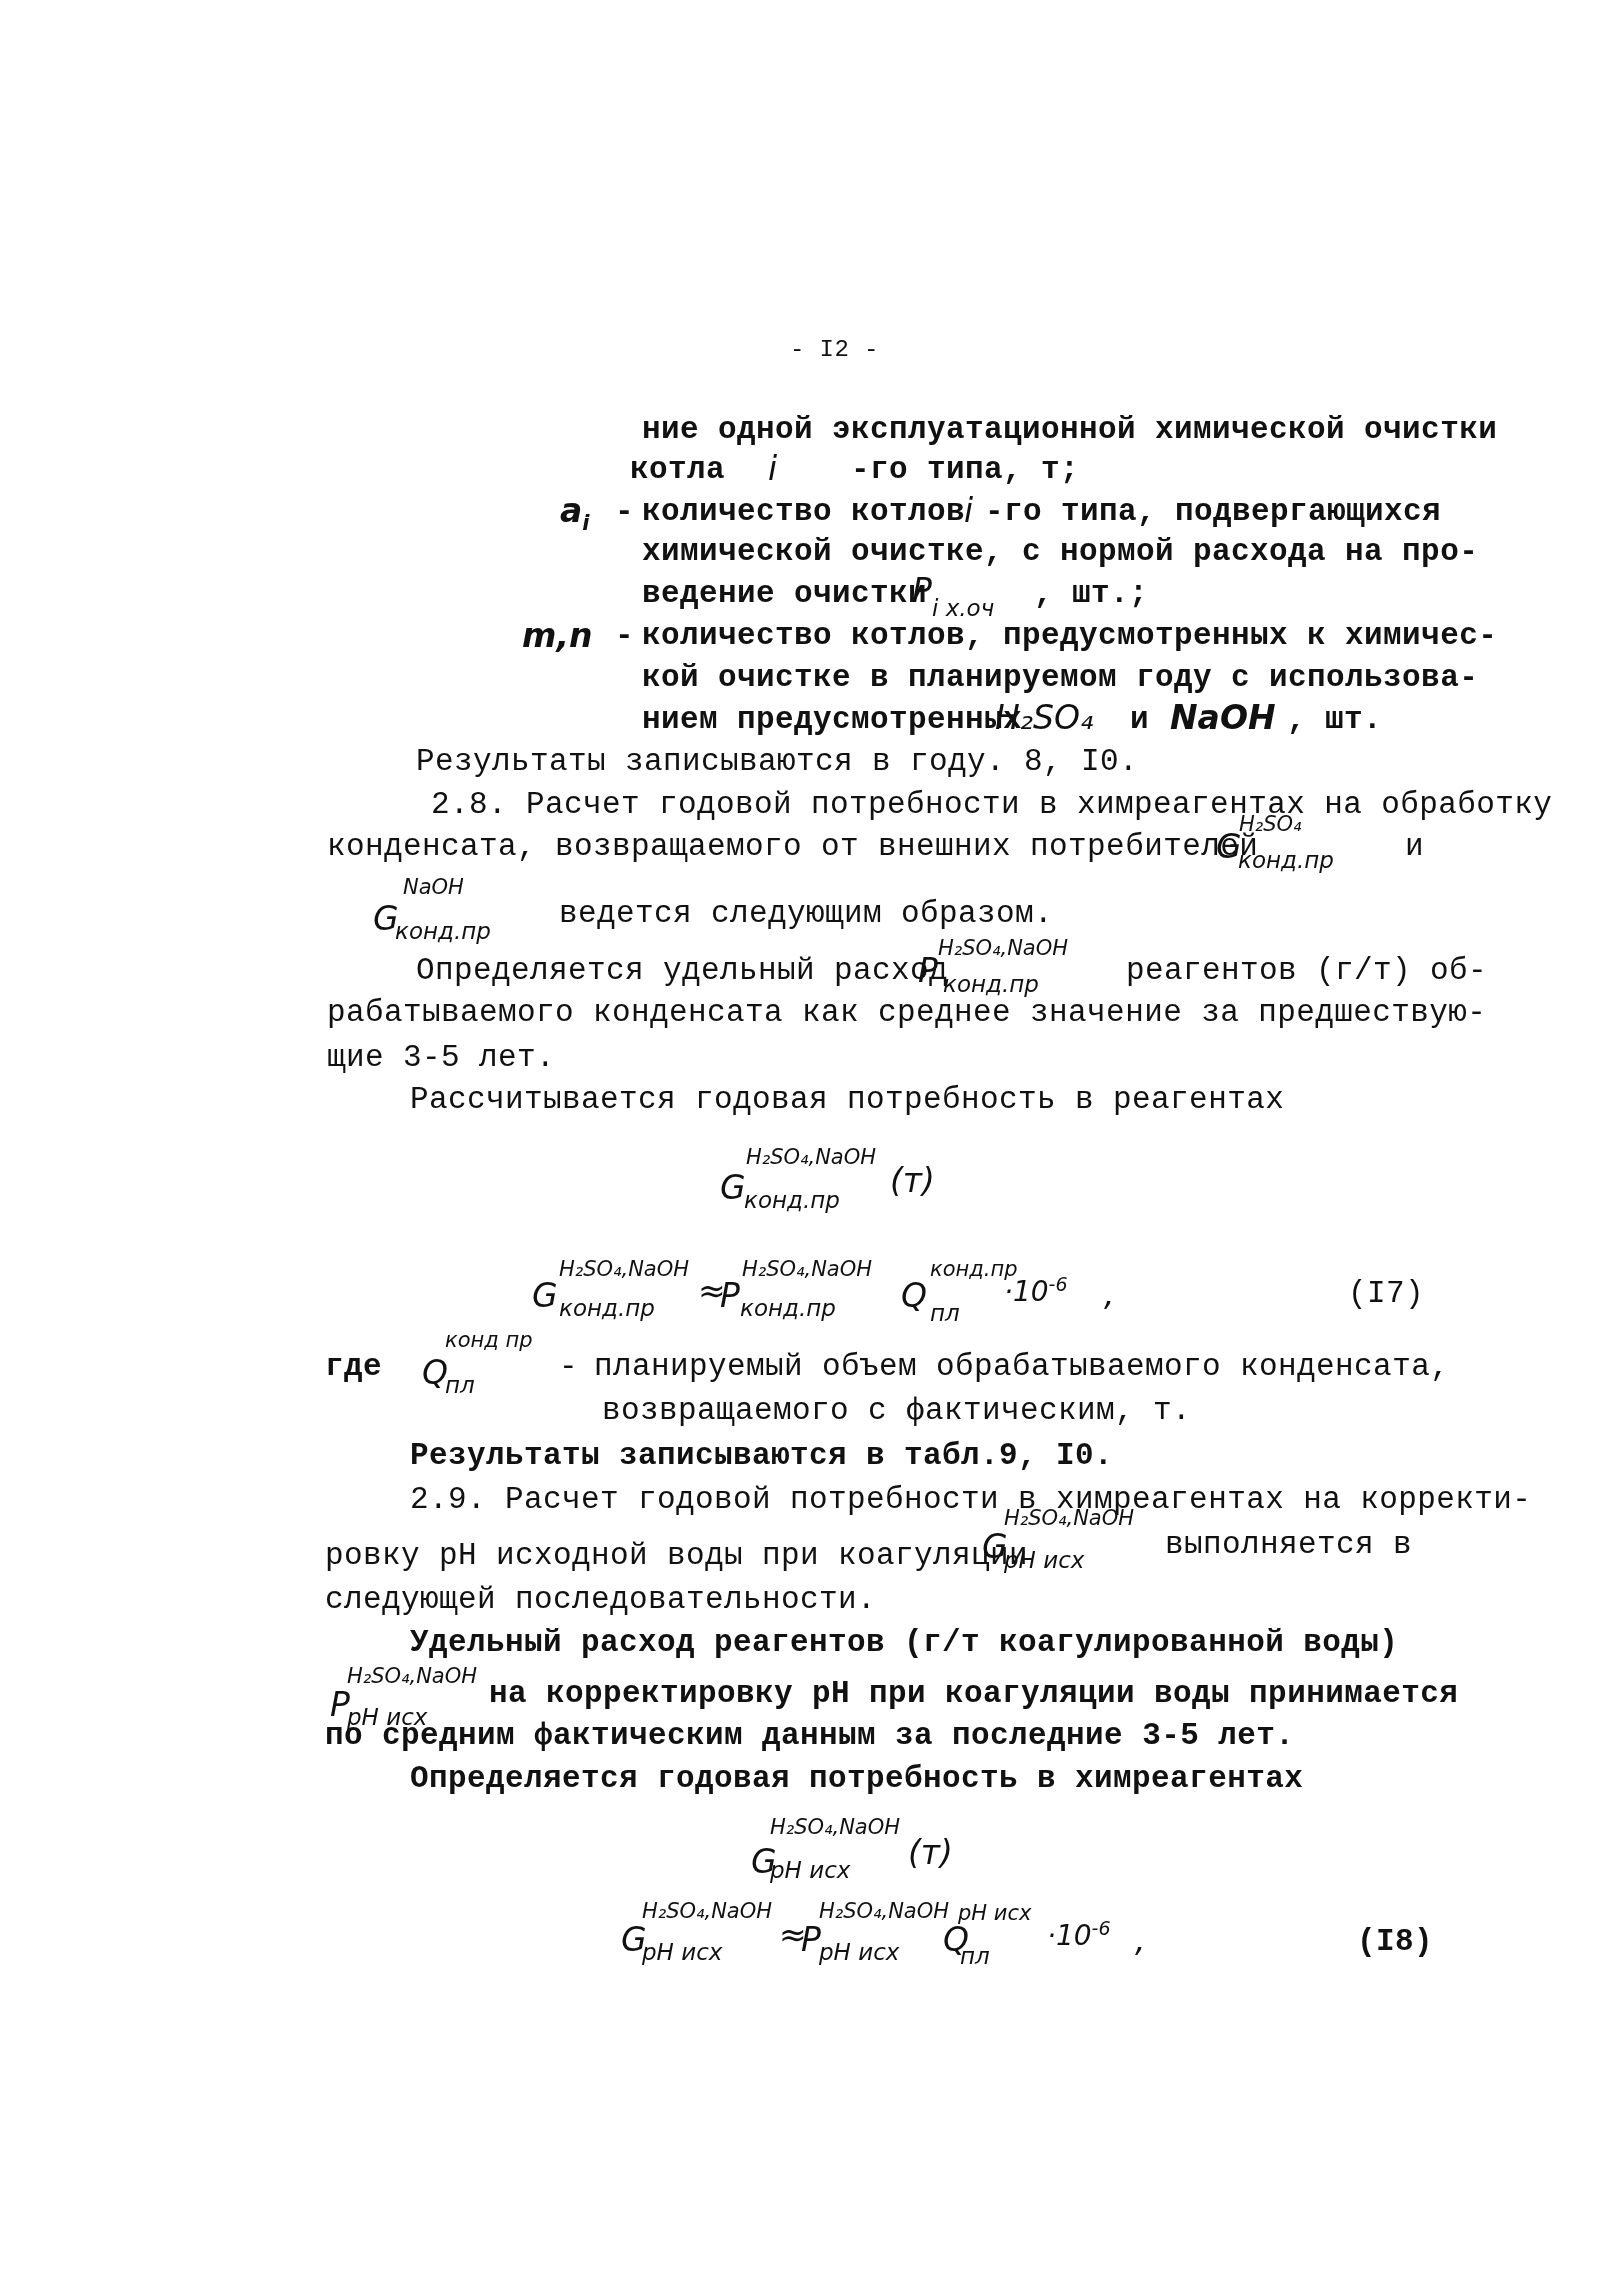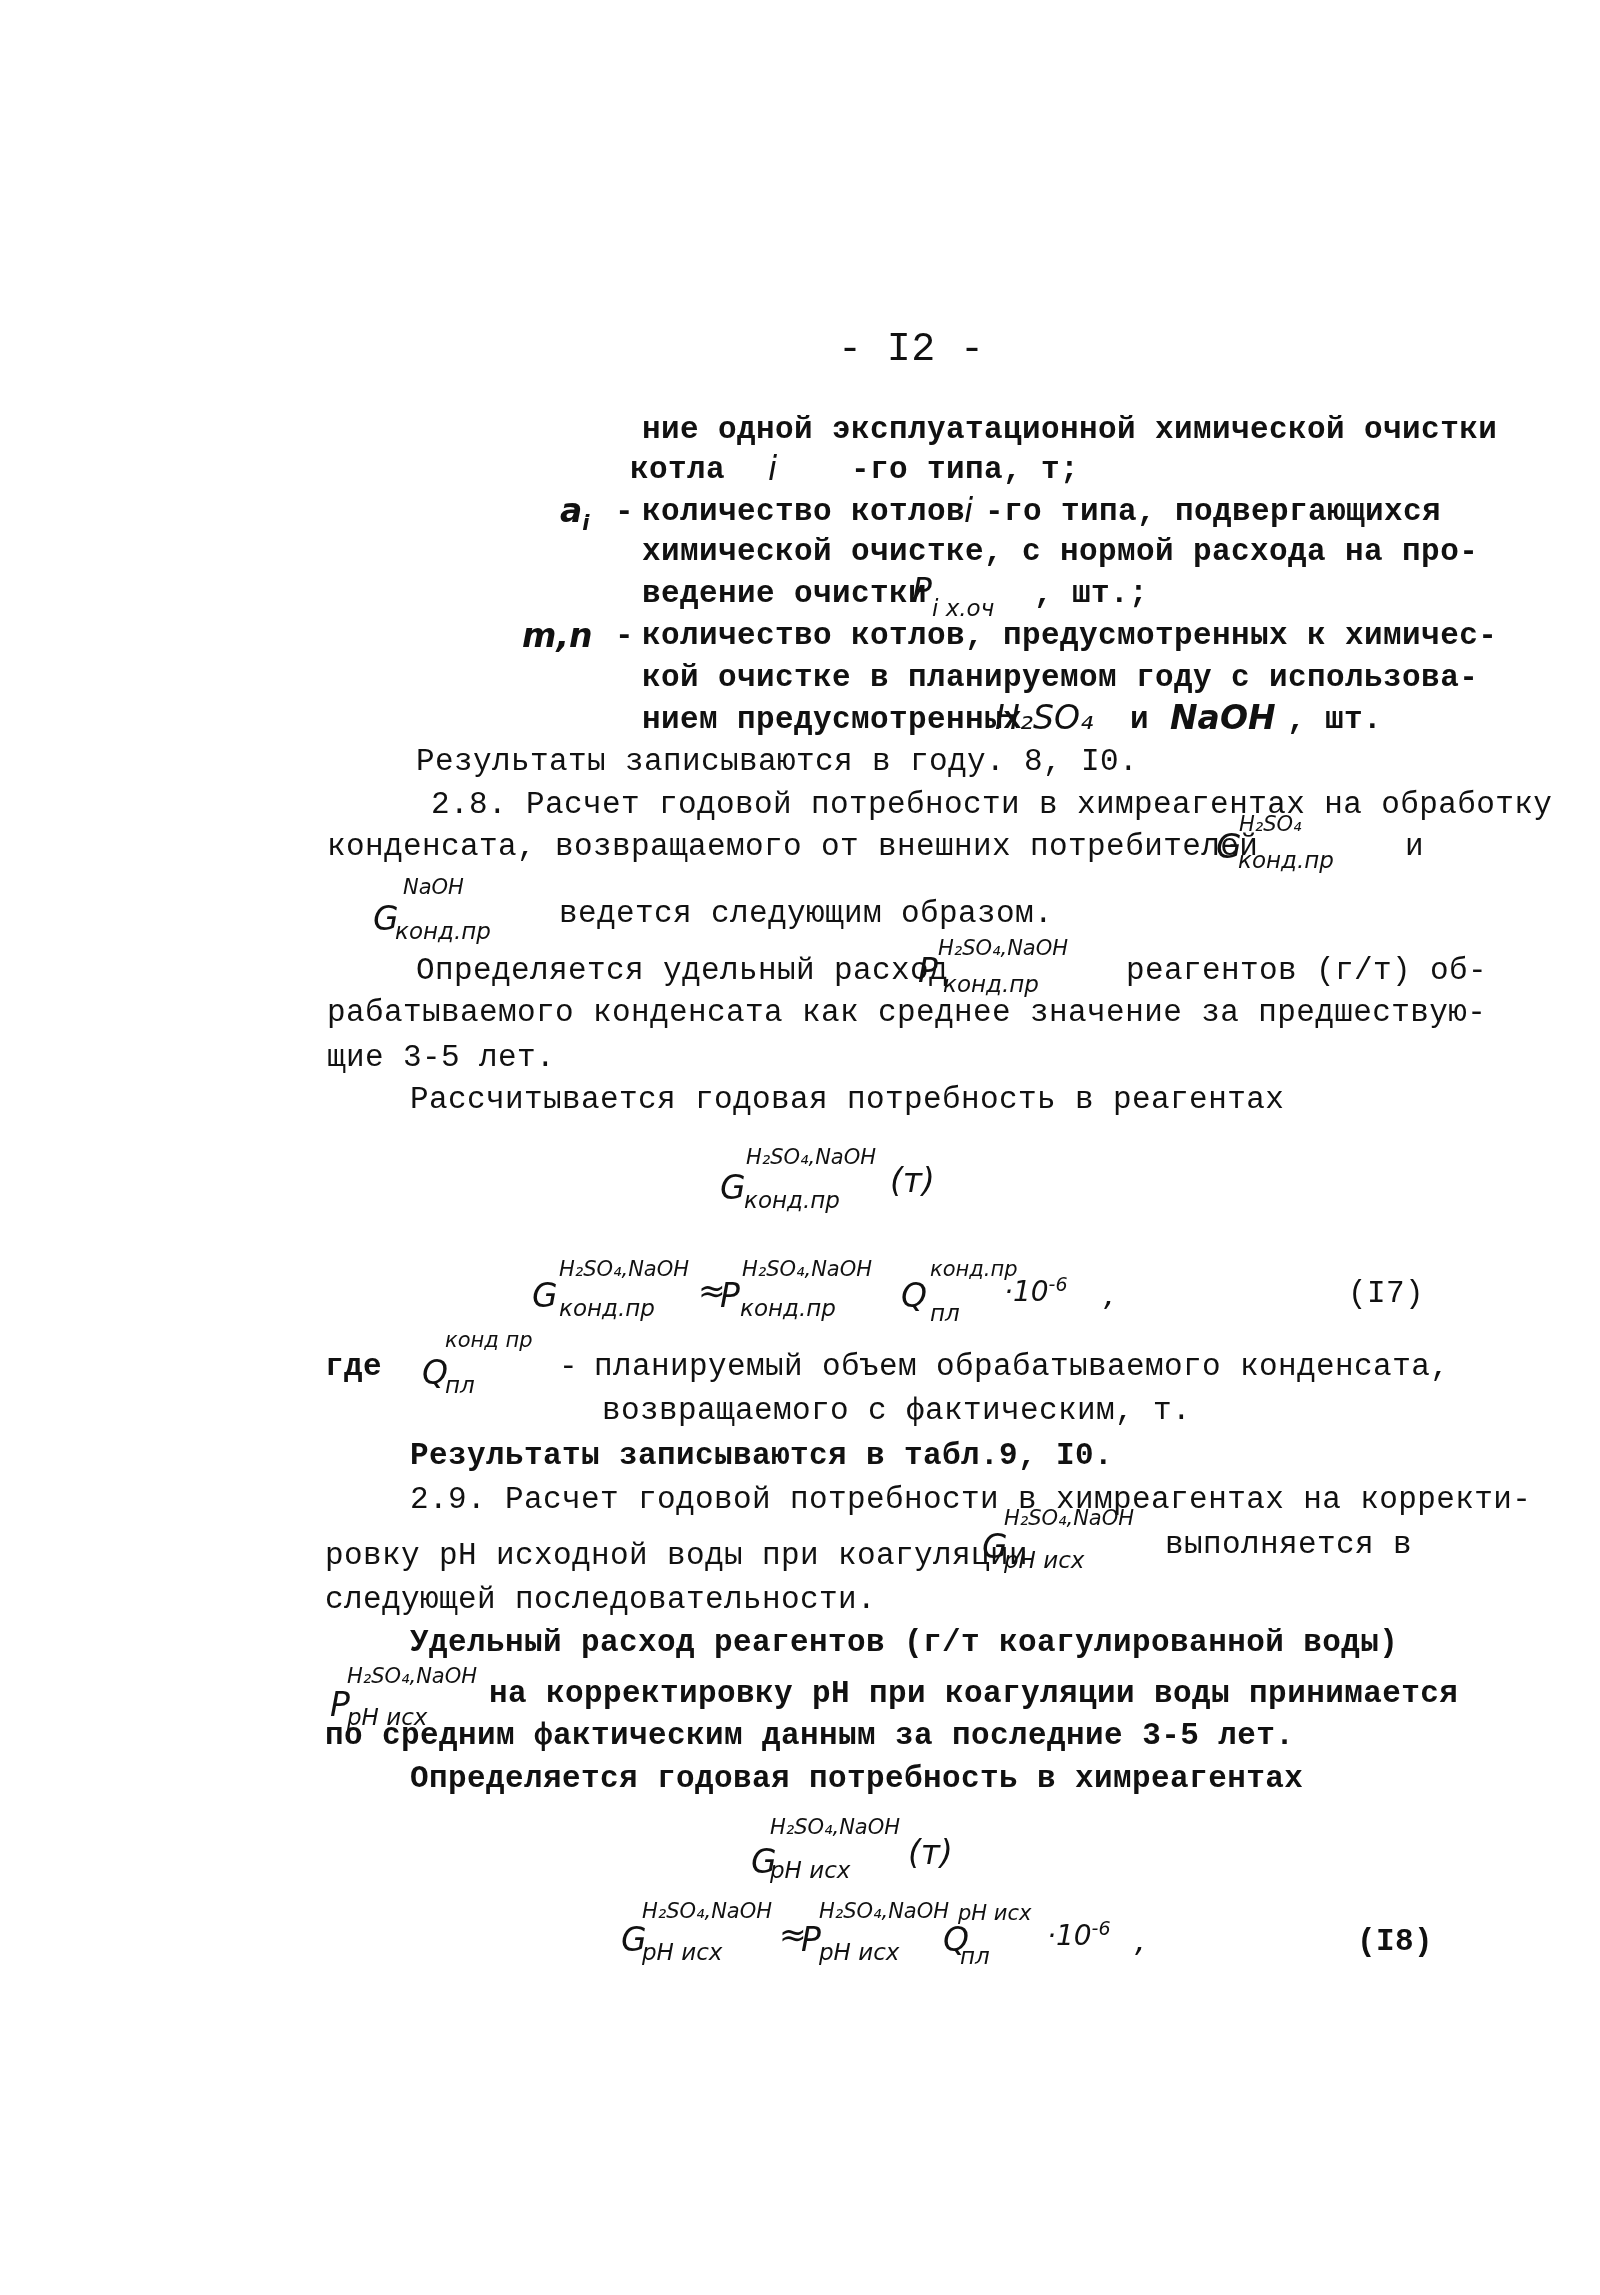--- a/index.html
+++ b/index.html
@@ -10,21 +10,21 @@
   .m { position:absolute; white-space:nowrap; font-family:"DejaVu Sans", sans-serif;
        font-style:italic; color:#111; }
   .big { font-size:33px; }
   .sup { position:absolute; font-size:21px; font-family:"DejaVu Sans", sans-serif; font-style:italic; white-space:nowrap; }
   .sub { position:absolute; font-size:23px; font-family:"DejaVu Sans", sans-serif; font-style:italic; white-space:nowrap; }
   .sym { position:absolute; font-family:"DejaVu Sans", sans-serif; font-style:italic; font-weight:bold; font-size:33px; white-space:nowrap; }
 </style>
 </head>
 <body>
 
-<div class="t" style="left:838px; top:332px; font-size:40px;">- I2 -</div>
+<div class="t" style="left:790px; top:332px; font-size:24px;">- I2 -</div>
 
 <div class="t b" style="left:642px; top:412px;">ние одной эксплуатационной химической очистки</div>
 <div class="t b" style="left:630px; top:452px;">котла</div>
 <div class="m big" style="left:768px; top:449px;">i</div>
 <div class="t b" style="left:827px; top:452px;margin-left:24px;">-го типа, т;</div>
 
 <div class="sym" style="left:560px; top:491px;"><span>a</span><sub style="font-size:21px;">i</sub></div>
 <div class="t b" style="left:615px; top:494px;">-</div>
 <div class="t b" style="left:642px; top:494px;">количество котлов</div>
 <div class="m big" style="left:964px; top:491px;">i</div>

